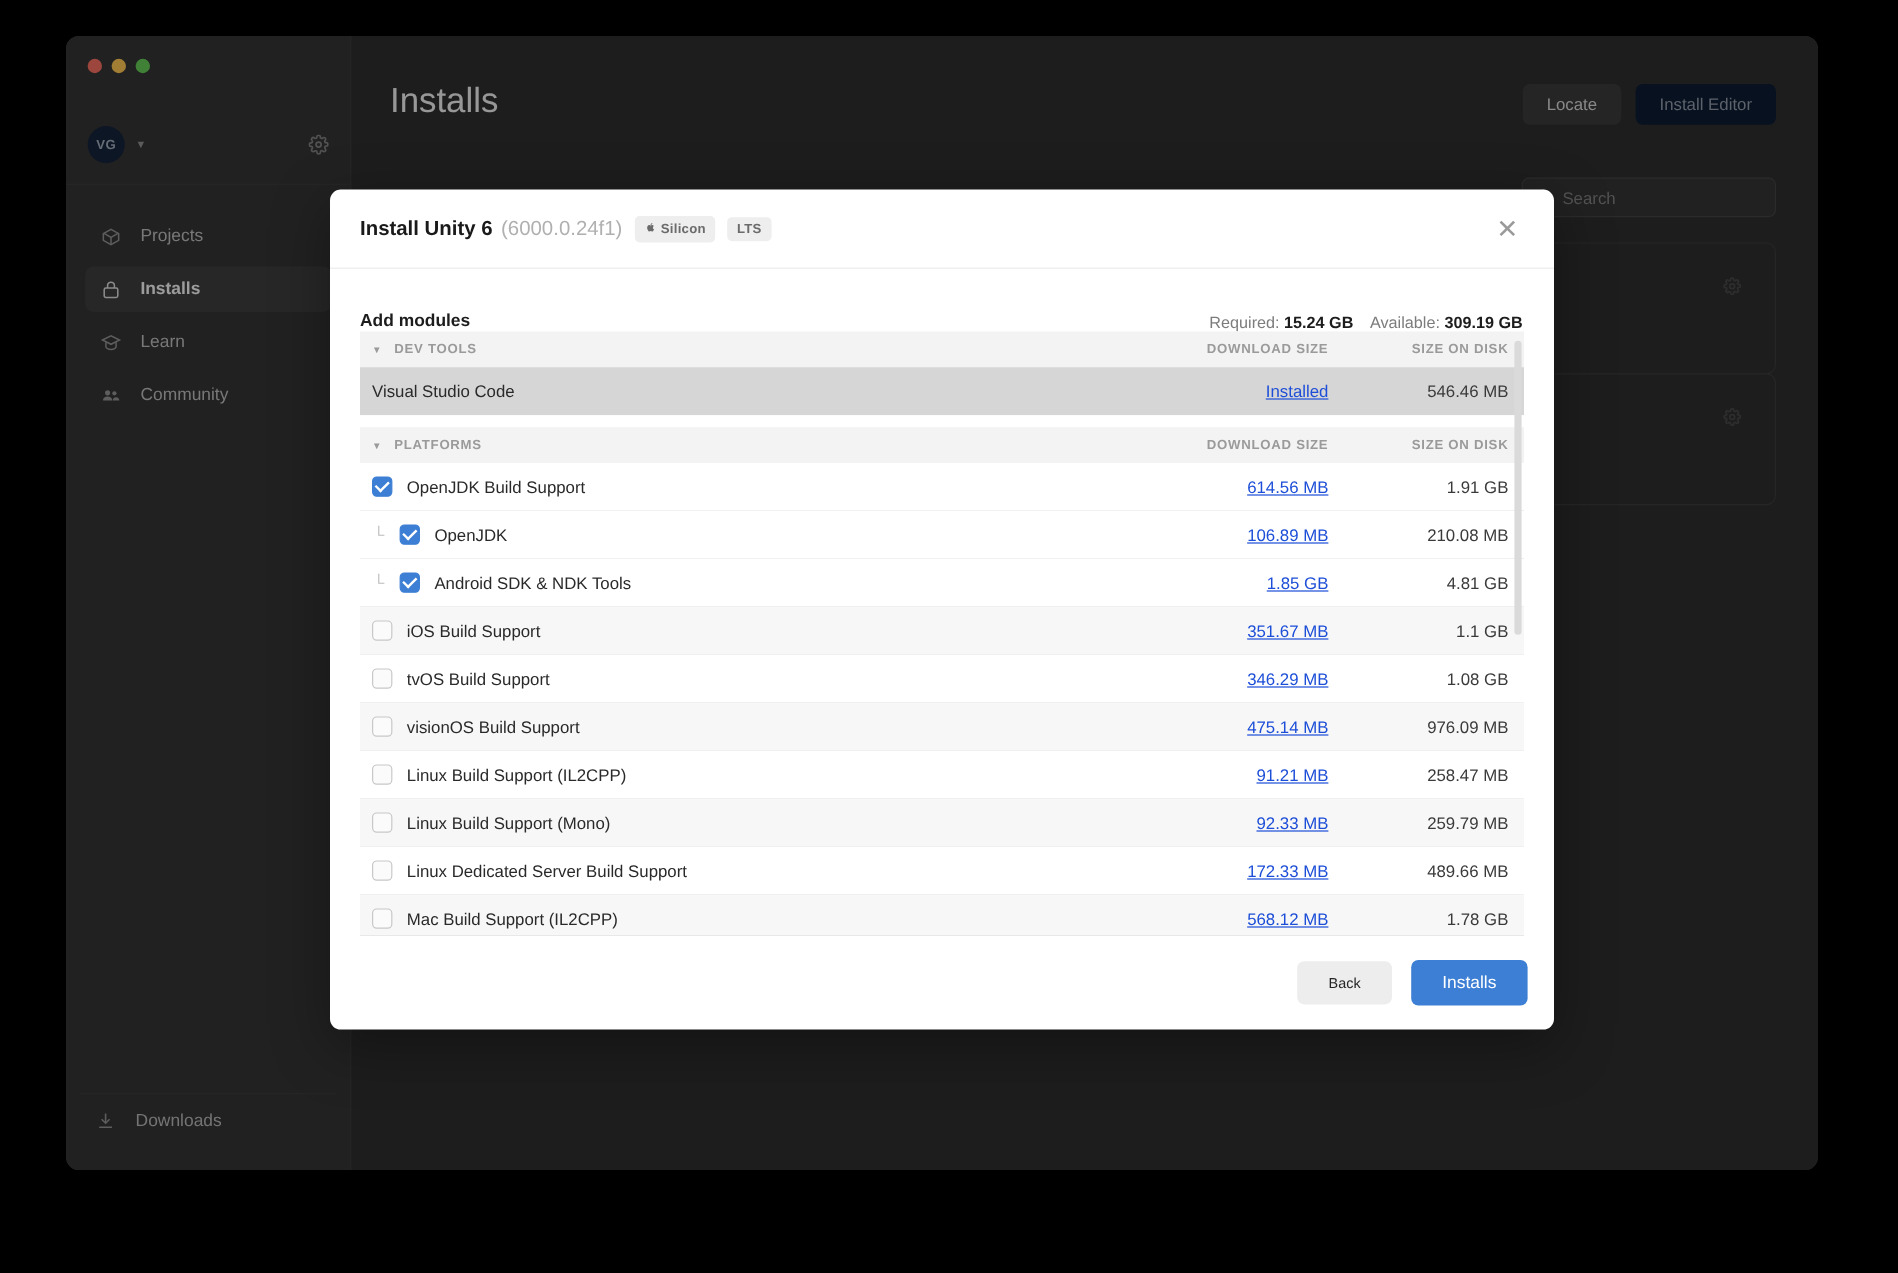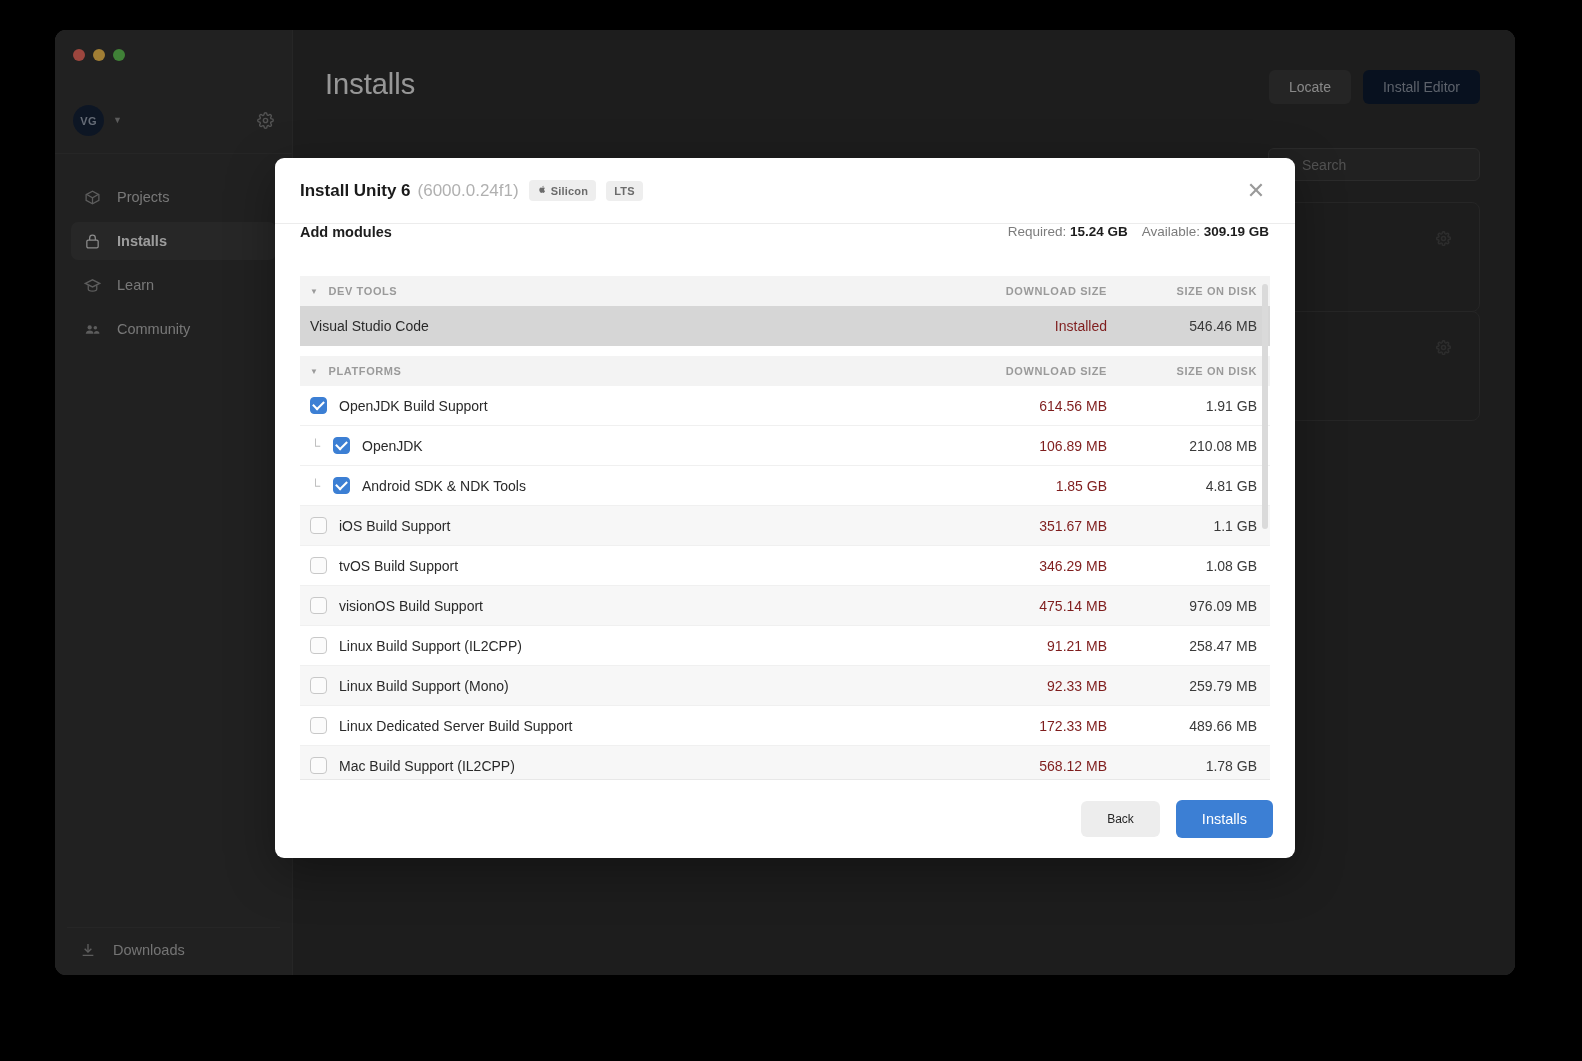--- a/index.html
+++ b/index.html
@@ -101,21 +101,21 @@
     font-size: 14.5px;
     margin-bottom: 6px;
   }
   .nav-item.active { background: #3c3c3c; color: #ededed; font-weight: bold; }
   .nav-icon { width: 21px; display: flex; align-items: center; color: #8d8d8d; margin-right: 12px; }
   .nav-item.active .nav-icon { color: #d3d3d3; }
 
   #downloads-row {
     position: absolute;
     left: 12px;
-    bottom: 10px;
+    bottom: 26px;
     width: calc(100% - 24px);
     display: flex;
     align-items: center;
     height: 38px;
     padding: 0 13px;
     color: #b0b0b0;
     font-size: 14.5px;
     border-top: 1px solid #3b3b3b;
     padding-top: 6px;
   }
@@ -251,21 +251,21 @@
     line-height: 1;
     width: 26px; height: 26px;
     display: flex; align-items: center; justify-content: center;
     font-weight: 300;
   }
 
   #subheader {
     height: 52px;
     flex: 0 0 52px;
     display: flex;
-    align-items: flex-start;
+    align-items: flex-end;
     padding: 0 26px 0 25px;
   }
   #add-modules-label {
     font-size: 14.5px;
     font-weight: bold;
     color: #1d1d1d;
   }
   #capacity { margin-left: auto; font-size: 13.5px; color: #7c7c7c; }
   #capacity b { color: #1d1d1d; }
   #capacity .gap { display: inline-block; width: 7px; }
@@ -329,21 +329,21 @@
   }
   .tree {
     width: 22px;
     flex: 0 0 22px;
     color: #bcbcbc;
     font-size: 13px;
     line-height: 1;
     margin-left: 1px;
   }
   .mod-label { margin-left: 12px; }
-  .col-dl { margin-left: auto; width: 150px; text-align: right; color: #7f1d1d; }
+  .col-dl { margin-left: auto; width: 150px; text-align: right; color: #1d4ed8; text-decoration: underline; }
   .col-disk { width: 150px; text-align: right; color: #3a3a3a; }
   .spacer-row { height: 10px; background: #ffffff; }
 
   #scroll-track {
     position: absolute;
     right: 2px;
     top: 8px;
     width: 6px;
     bottom: 8px;
   }

